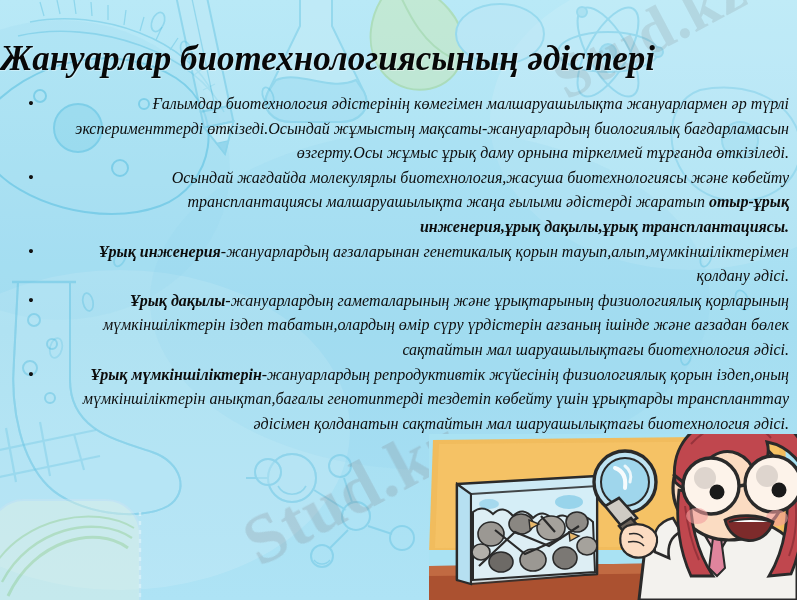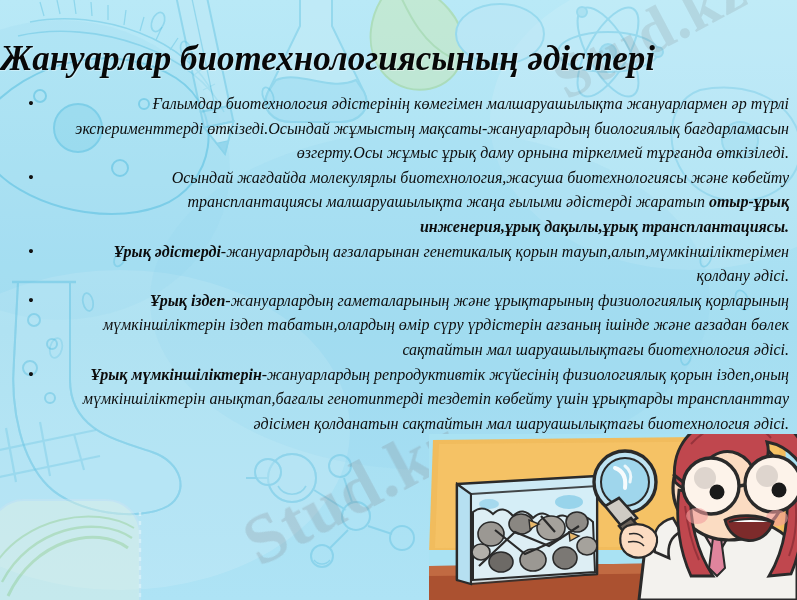--- a/index.html
+++ b/index.html
@@ -250,26 +250,26 @@
       <div class="bullet-text"><span>Ғалымдар биотехнология әдістерінің көмегімен малшаруашылықта жануарлармен әр түрлі эксперименттерді өткізеді.Осындай жұмыстың мақсаты-жануарлардың биологиялық бағдарламасын өзгерту.Осы жұмыс ұрық даму орнына тіркелмей тұрғанда өткізіледі.</span></div>
     </div>
 
     <div class="bullet-row">
       <div class="bullet-dot">•</div>
       <div class="bullet-text"><span> Осындай жағдайда молекулярлы биотехнология,жасуша биотехнологиясы және көбейту трансплантациясы малшаруашылықта жаңа ғылыми әдістерді жаратып </span><b>отыр-ұрық инженерия,ұрық дақылы,ұрық трансплантациясы.</b></div>
     </div>
 
     <div class="bullet-row">
       <div class="bullet-dot">•</div>
-      <div class="bullet-text"><b>Ұрық әдістерді</b><span>-жануарлардың ағзаларынан генетикалық қорын тауып,алып,мүмкіншіліктерімен қолдану әдісі.</span></div>
-    </div>
-
-    <div class="bullet-row">
-      <div class="bullet-dot">•</div>
-      <div class="bullet-text"><b>Ұрық іздеп</b><span>-жануарлардың гаметаларының және ұрықтарының физиологиялық қорларының мүмкіншіліктерін іздеп табатын,олардың өмір сүру үрдістерін ағзаның ішінде және ағзадан бөлек сақтайтын мал шаруашылықтағы биотехнология әдісі.</span></div>
+      <div class="bullet-text"><b>Ұрық инженерия</b><span>-жануарлардың ағзаларынан генетикалық қорын тауып,алып,мүмкіншіліктерімен қолдану әдісі.</span></div>
+    </div>
+
+    <div class="bullet-row">
+      <div class="bullet-dot">•</div>
+      <div class="bullet-text"><b>Ұрық дақылы</b><span>-жануарлардың гаметаларының және ұрықтарының физиологиялық қорларының мүмкіншіліктерін іздеп табатын,олардың өмір сүру үрдістерін ағзаның ішінде және ағзадан бөлек сақтайтын мал шаруашылықтағы биотехнология әдісі.</span></div>
     </div>
 
     <div class="bullet-row">
       <div class="bullet-dot">•</div>
       <div class="bullet-text"><b>Ұрық мүмкіншіліктерін</b><span>-жануарлардың репродуктивтік жүйесінің физиологиялық қорын іздеп,оның мүмкіншіліктерін анықтап,бағалы генотиптерді тездетіп көбейту үшін ұрықтарды транспланттау әдісімен қолданатын сақтайтын мал шаруашылықтағы биотехнология әдісі.</span></div>
     </div>
 
   </div>
 
   <div class="illus">

